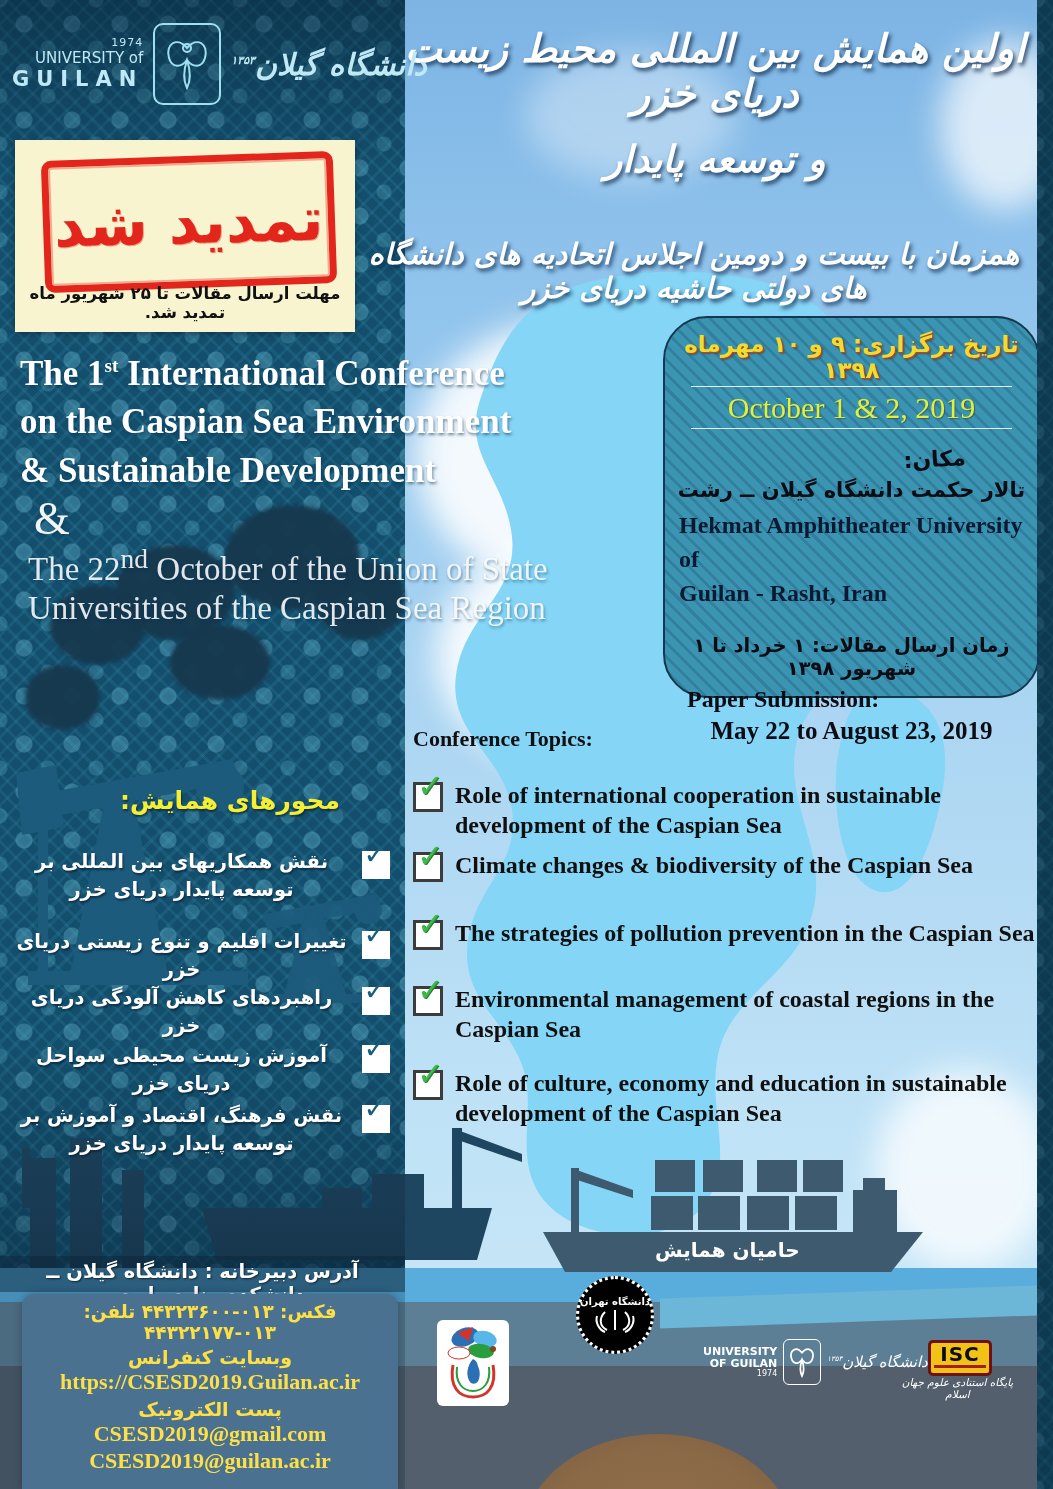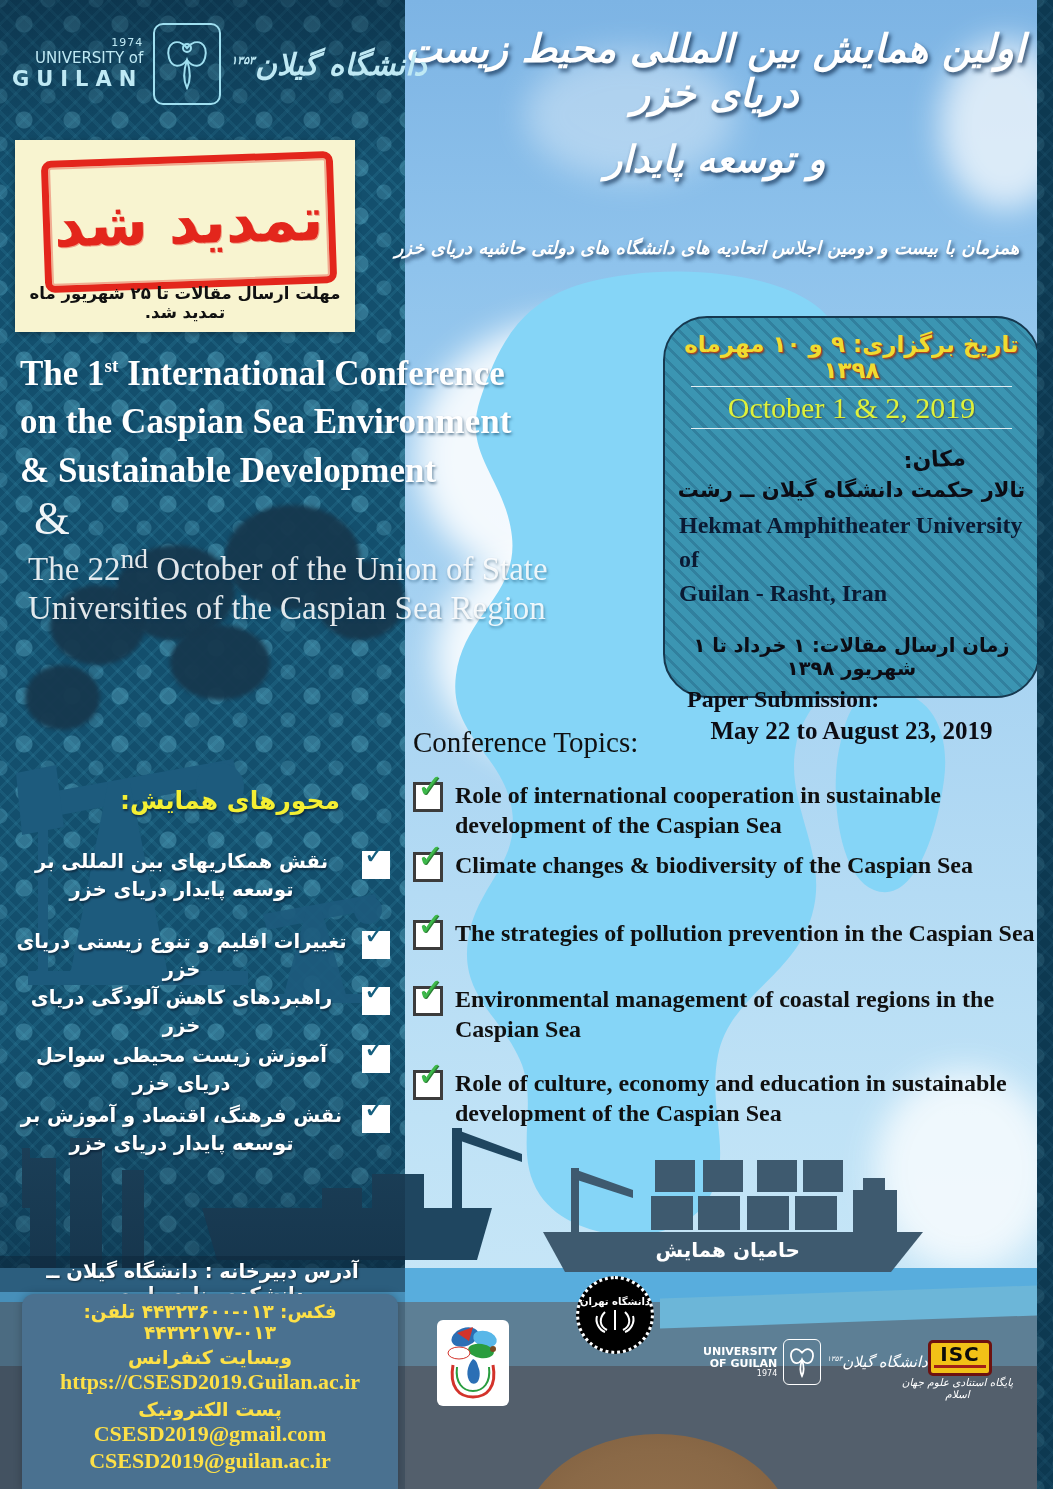--- a/index.html
+++ b/index.html
@@ -44,21 +44,21 @@
     transform:rotate(-2deg);display:flex;align-items:center;justify-content:center;
     box-shadow:inset 0 0 0 2px rgba(227,38,28,.35);}
   .stamp-text{font-size:60px;font-weight:bold;color:#e3261c;transform:rotate(0.5deg);text-shadow:1px 1px 0 rgba(227,38,28,.4);}
   .stamp-cap{position:absolute;left:0;right:0;bottom:10px;text-align:center;font-size:16.5px;font-weight:bold;color:#111;direction:rtl;}
 
   
   .fa-t{z-index:3;color:#fff;text-align:center;direction:rtl;font-weight:bold;font-style:italic;
     text-shadow:2px 3px 4px rgba(15,45,80,.85);}
   .fa-title1{left:390px;top:26px;width:650px;font-size:39px;}
   .fa-title2{left:390px;top:138px;width:650px;font-size:37px;}
-  .fa-subtitle{left:377px;top:237px;width:660px;font-size:18px;}
+  .fa-subtitle{left:364px;top:237px;width:660px;font-size:29px;}
 
   
   .en-title{left:20px;top:350px;width:645px;z-index:4;color:#fff;
     font-family:"Liberation Serif",serif;font-weight:bold;font-size:35px;line-height:1.38;
     text-shadow:1px 2px 3px rgba(0,50,85,.55);}
   .en-title sup{font-size:.55em;}
   .en-amp{left:34px;top:492px;width:60px;z-index:4;color:rgba(255,255,255,.94);
     font-family:"Liberation Serif",serif;font-size:46px;text-shadow:1px 2px 3px rgba(0,50,85,.5);}
   .en-title2{left:28px;top:543px;width:650px;z-index:4;color:rgba(255,255,255,.88);
     font-family:"Liberation Serif",serif;font-size:33px;line-height:1.17;
@@ -79,21 +79,21 @@
   .loc-fa{direction:rtl;font-size:21px;font-weight:bold;color:#0c0c14;margin-top:2px;}
   .loc-en{text-align:left;padding-left:14px;margin-top:6px;font-family:"Liberation Serif",serif;
     font-size:24px;font-weight:bold;color:#0b1a33;line-height:1.42;}
   .sub-fa{direction:rtl;font-size:19.5px;font-weight:bold;color:#0c0c14;margin-top:24px;}
   .sub-lab{text-align:left;padding-left:22px;font-family:"Liberation Serif",serif;
     font-size:24px;font-weight:bold;color:#0c0c14;margin-top:6px;}
   .sub-en{font-family:"Liberation Serif",serif;font-size:25px;font-weight:bold;color:#0c0c14;margin-top:4px;}
 
   
   .topics-en{left:413px;top:726px;width:628px;z-index:4;color:#101010;}
-  .topics-en .head{font-family:"Liberation Serif",serif;font-size:29px;font-weight:normal;}
+  .topics-en .head{font-family:"Liberation Serif",serif;font-size:22px;font-weight:bold;}
   .trow{position:absolute;left:0;display:flex;align-items:flex-start;gap:12px;width:625px;}
   .trow .txt{font-family:"Liberation Serif",serif;font-size:24px;font-weight:bold;line-height:1.25;}
   .cb{flex:0 0 24px;width:24px;height:24px;border:3px solid #3c3c3c;background:#fff;position:relative;margin-top:2px;}
   .cb .mk{position:absolute;left:1px;top:-15px;font-size:32px;font-weight:bold;color:#3db84a;
     text-shadow:1px 1px 0 #2b7d33;line-height:1;}
 
   
   .topics-fa{left:0;top:786px;width:398px;z-index:4;direction:rtl;color:#fff;}
   .topics-fa .head{color:#f4ef33;font-size:25px;font-weight:bold;padding-right:58px;
     text-shadow:1px 2px 2px rgba(10,30,50,.7);}
@@ -105,21 +105,21 @@
 
   
   .sea{left:0;top:1268px;width:1053px;height:221px;z-index:2;}
   .band1{left:0;top:0;width:1053px;height:34px;background:#58addd;}
   .band2{left:0;top:34px;width:1053px;height:64px;background:#5d7f95;}
   .band3{left:0;top:98px;width:1053px;height:123px;background:#535f6c;}
   .band2b{left:660px;top:24px;width:377px;height:30px;background:#6cb6d8;transform:skewY(-2deg);}
   .ltint{left:0;top:0;width:405px;height:221px;background:rgba(14,38,58,.22);}
   .ship{left:535px;top:1138px;width:400px;height:138px;z-index:3;}
   .ship-banner{left:655px;top:1238px;width:145px;z-index:4;color:#fff;direction:rtl;
-    font-size:20px;font-weight:bold;text-align:right;}
+    font-size:20px;font-weight:bold;text-align:left;}
   .sand{left:522px;top:1434px;width:272px;height:110px;z-index:3;
     background:radial-gradient(ellipse at 50% 100%,#94714c 0%,#8a6947 60%,#7d5d3e 100%);
     border-radius:50% 50% 0 0 / 95% 95% 0 0;}
   .logo-card{left:437px;top:1320px;width:72px;height:86px;background:#fff;border-radius:6px;z-index:4;
     display:flex;align-items:center;justify-content:center;}
   .logo-tehran{left:576px;top:1276px;width:78px;height:78px;border-radius:50%;background:#000000;z-index:4;
     border:3px dotted #fff;box-sizing:border-box;display:flex;flex-direction:column;align-items:center;justify-content:center;}
   .logo-tehran .fa{color:#fff;font-size:10px;font-weight:bold;direction:rtl;text-align:center;line-height:1.2;}
   .logo-guilan{left:703px;top:1336px;width:175px;height:52px;z-index:4;display:flex;align-items:center;gap:6px;color:#fff;}
   .logo-guilan .en{flex:0 0 74px;text-align:right;line-height:1.1;}

